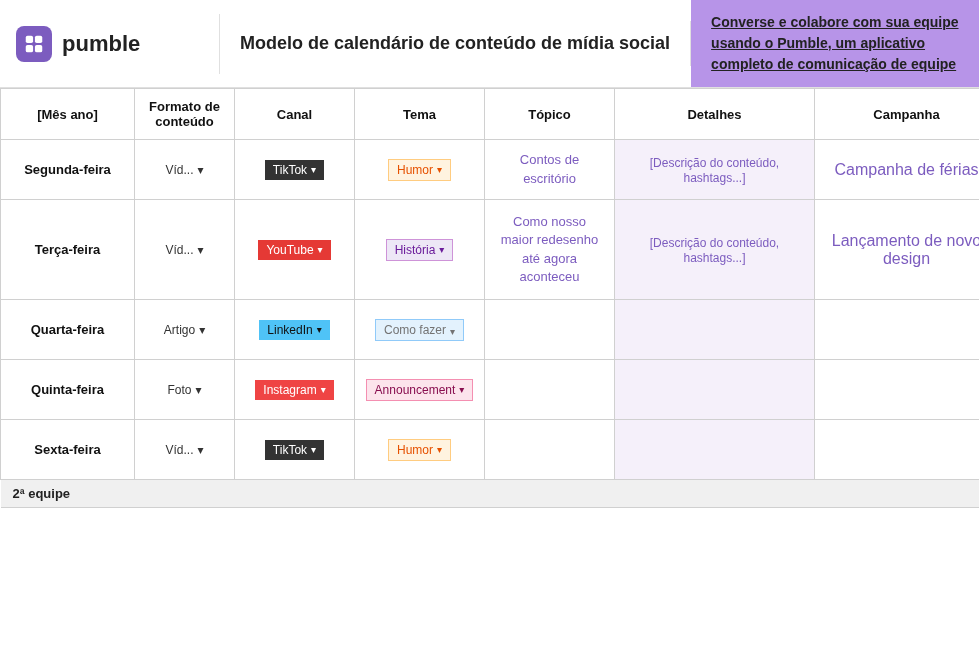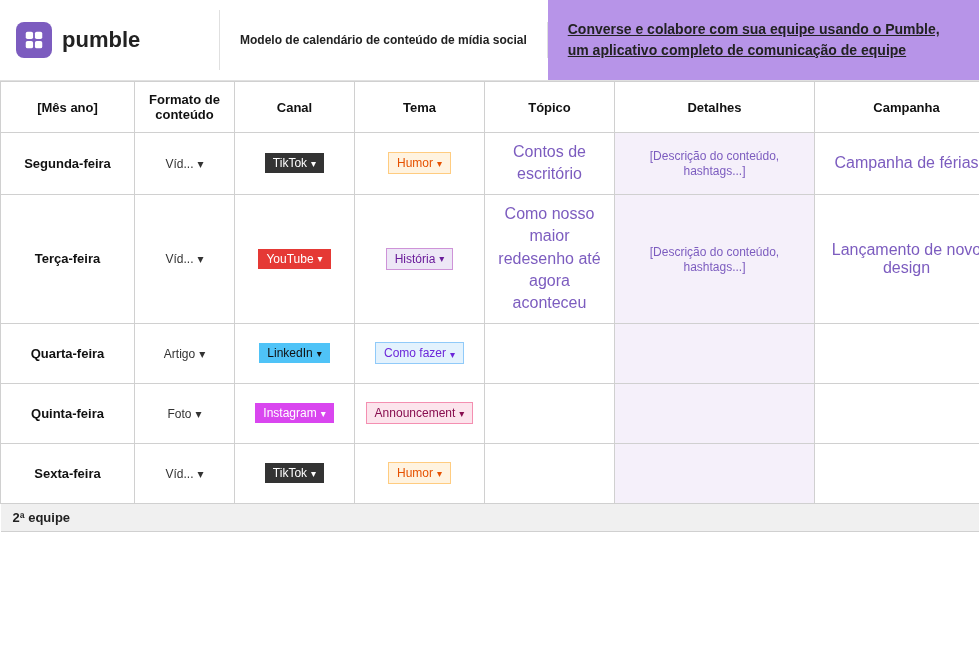--- a/index.html
+++ b/index.html
@@ -35,21 +35,21 @@
     .header-title-area {
       padding: 10px 20px;
       min-width: 145px;
       border-right: 1px solid #e0e0e0;
       display: flex;
       align-items: center;
       justify-content: center;
       text-align: center;
     }
     .header-title {
-      font-size: 12px;
+      font-size: 18px;
       font-weight: 600;
       color: #222;
       line-height: 1.4;
     }
     .header-promo {
       flex: 1;
       background: #b794e8;
       padding: 12px 20px;
       display: flex;
       align-items: center;
@@ -121,39 +121,39 @@
       font-size: 12px;
       font-weight: 500;
       white-space: nowrap;
     }
     .tag-arrow {
       font-size: 10px;
     }
     .tag-tiktok { background: #333; color: #fff; }
     .tag-youtube { background: #e53935; color: #fff; }
     .tag-linkedin { background: #4fc3f7; color: #111; }
-    .tag-instagram { background: #d946ef; color: #fff; }
+    .tag-instagram { background: #ef4444; color: #fff; }
 
     .tag-humor { background: #fff3e0; color: #e65100; border: 1px solid #ffcc80; }
     .tag-historia { background: #ede7f6; color: #6a1b9a; border: 1px solid #ce93d8; }
-    .tag-comofazer { background: #e3f2fd; color: #6d28d9; border: 1px solid #90caf9; align-items: flex-end; }
+    .tag-comofazer { background: #e3f2fd; color: #737373; border: 1px solid #90caf9; align-items: flex-end; }
     .tag-announcement { background: #fce4ec; color: #880e4f; border: 1px solid #f48fb1; }
 
     .format-tag {
       display: inline-flex;
       align-items: center;
       gap: 4px;
       font-size: 12px;
       color: #333;
       white-space: nowrap;
     }
 
     .topico-text {
       color: #7c5cbf;
-      font-size: 16px;
+      font-size: 13px;
       line-height: 1.4;
       text-align: right;
     }
     .detalhes-text {
       color: #7c5cbf;
       font-size: 12px;
     }
     .campanha-text {
       color: #7c5cbf;
       font-size: 16px;

